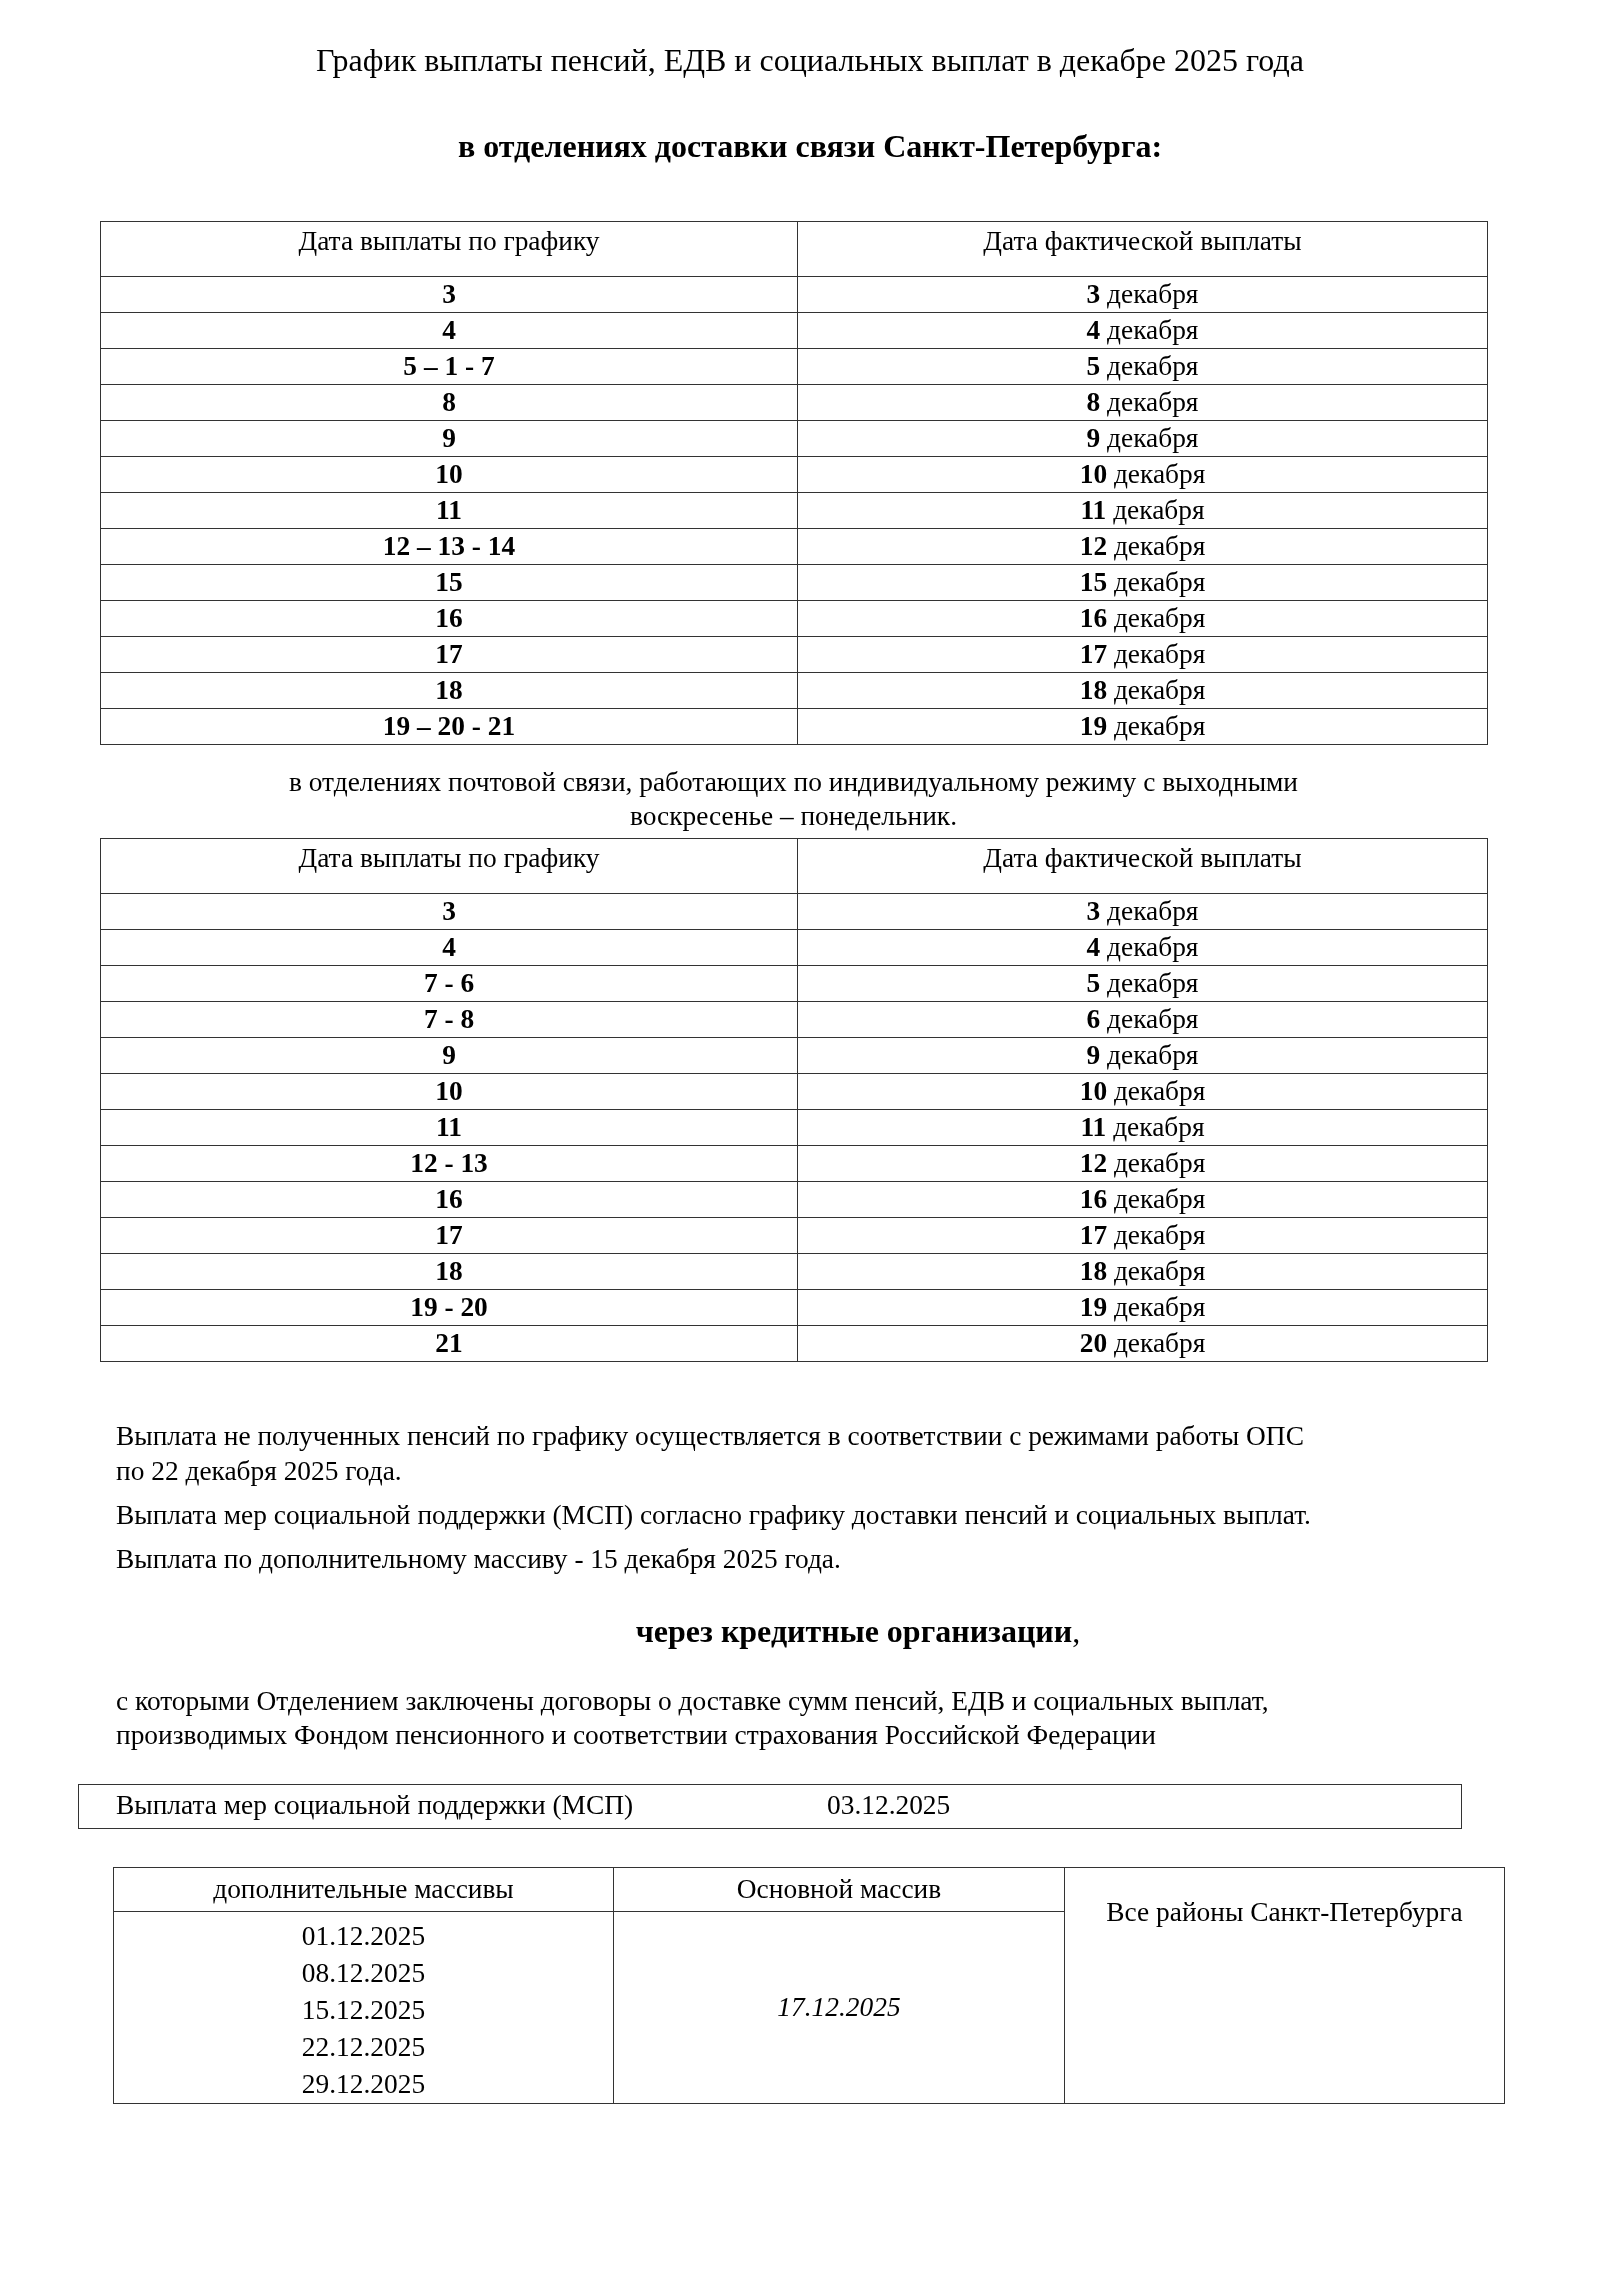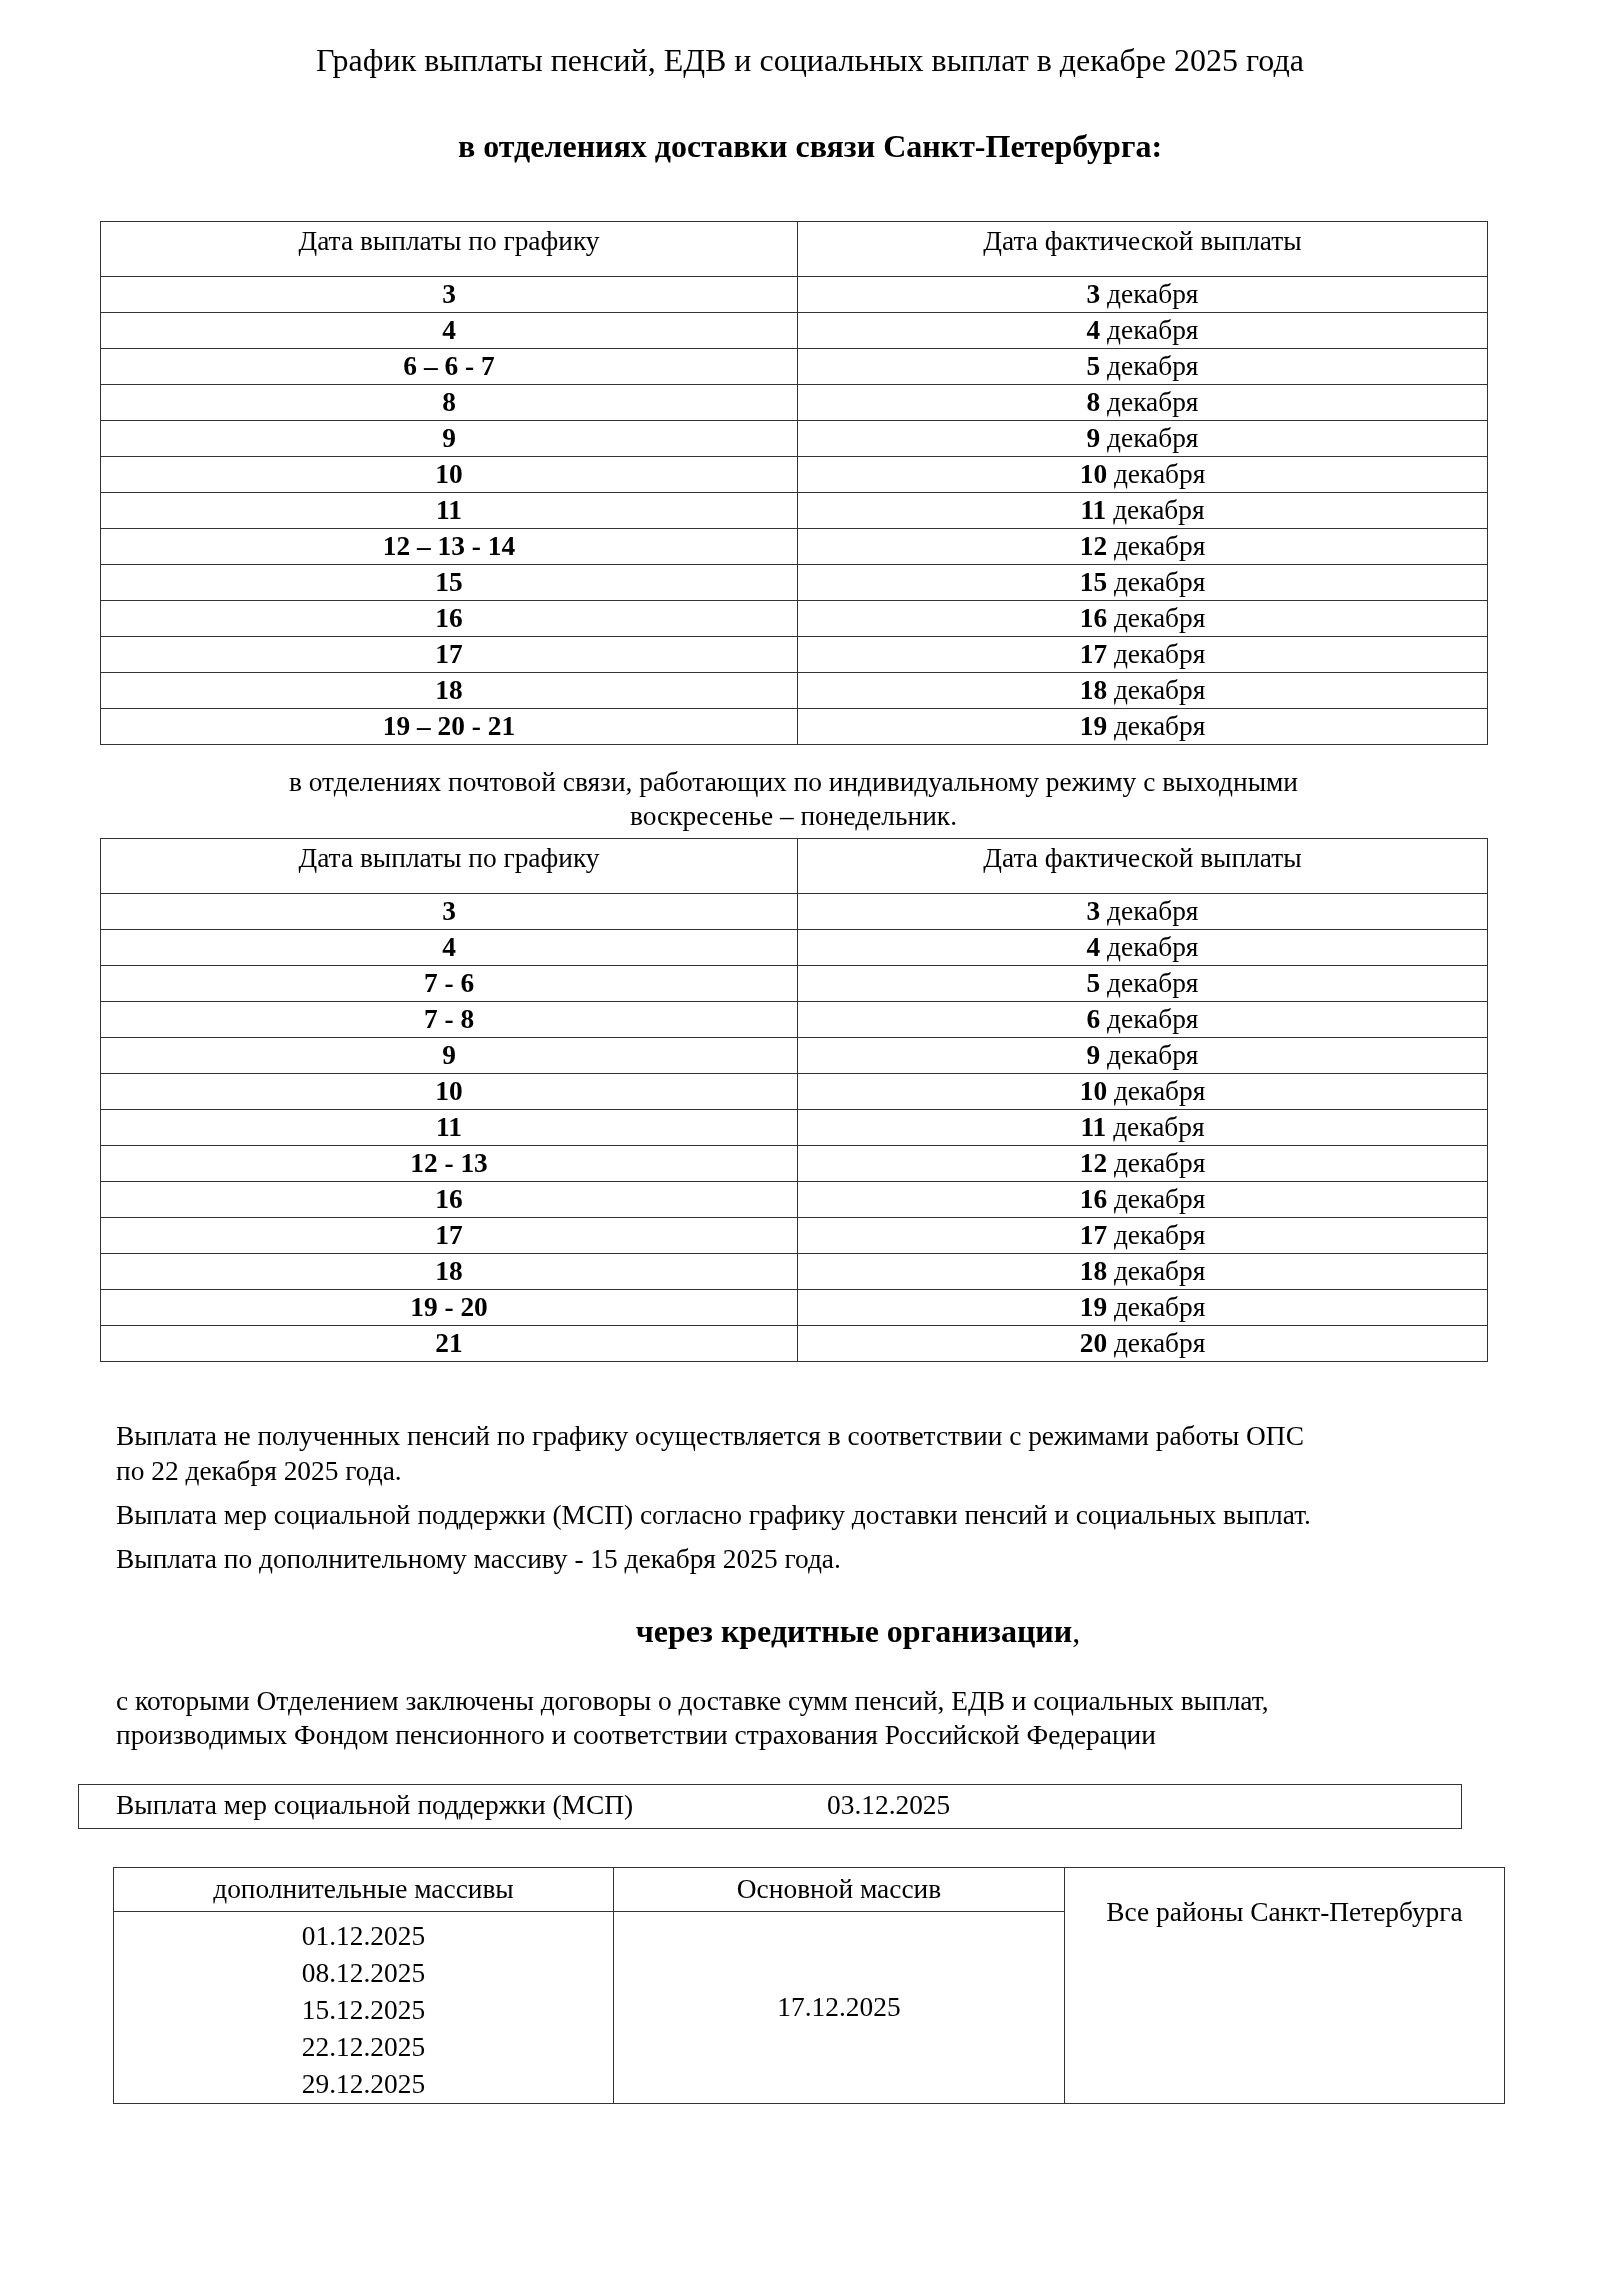--- a/index.html
+++ b/index.html
@@ -49,21 +49,21 @@
   .msp-box .val { position: absolute; left: 748px; top: 0; }
   table.arr {
     position: absolute; left: 113px; top: 1867px; width: 1391px;
     border-collapse: collapse; table-layout: fixed; font-size: 27.4px;
   }
   table.arr td, table.arr th {
     border: 1.5px solid #333; text-align: center; padding: 0; font-weight: normal;
   }
   table.arr th { height: 43px; line-height: 43px; }
   table.arr td.dates { vertical-align: top; line-height: 37px; padding-top: 5.9px; height: 182px; }
-  table.arr td.main { vertical-align: middle; }
+  table.arr td.main { vertical-align: middle; font-style: italic; }
   table.arr td.region { vertical-align: top; padding-top: 29px; }
 </style>
 </head>
 <body>
 
 <div class="abs title">График выплаты пенсий, ЕДВ и социальных выплат в декабре 2025 года</div>
 <div class="abs subtitle">в отделениях доставки связи Санкт-Петербурга:</div>
 
 <table class="sched" style="left:100px; top:221px; width:1387px;">
   <colgroup>
@@ -79,21 +79,21 @@
   <tbody id="t1body">
       <tr>
         <td><b>3</b></td>
         <td><b>3</b> <span>декабря</span></td>
       </tr>
       <tr>
         <td><b>4</b></td>
         <td><b>4</b> <span>декабря</span></td>
       </tr>
       <tr>
-        <td><b>6 – 6 - 7</b></td>
+        <td><b>5 – 1 - 7</b></td>
         <td><b>5</b> <span>декабря</span></td>
       </tr>
       <tr>
         <td><b>8</b></td>
         <td><b>8</b> <span>декабря</span></td>
       </tr>
       <tr>
         <td><b>9</b></td>
         <td><b>9</b> <span>декабря</span></td>
       </tr>

